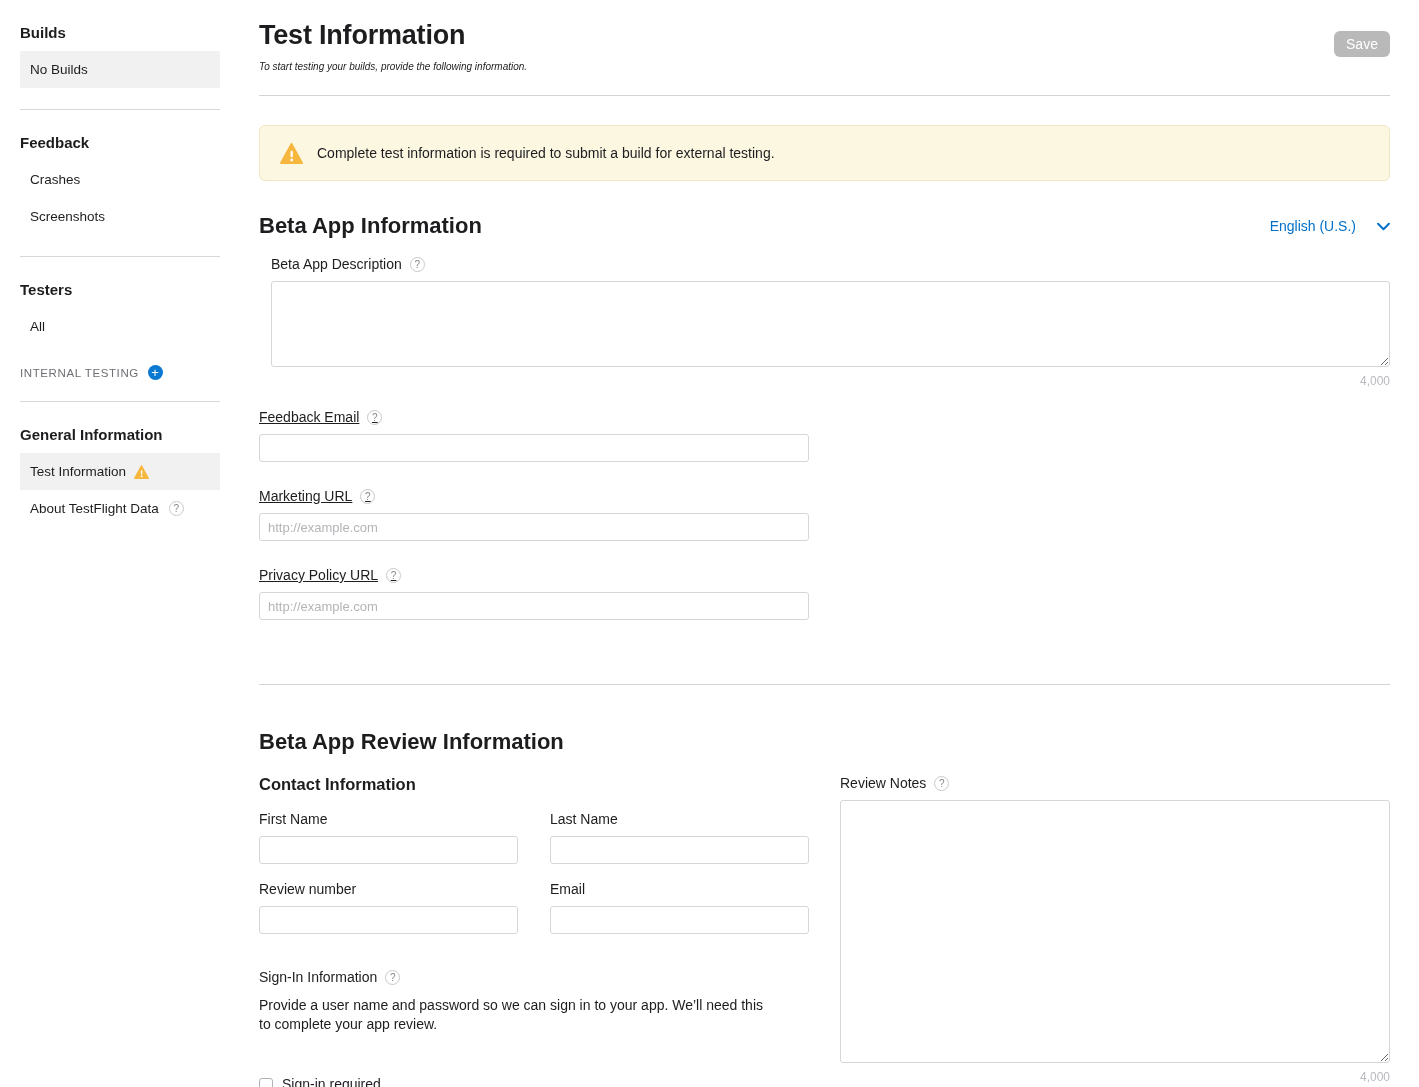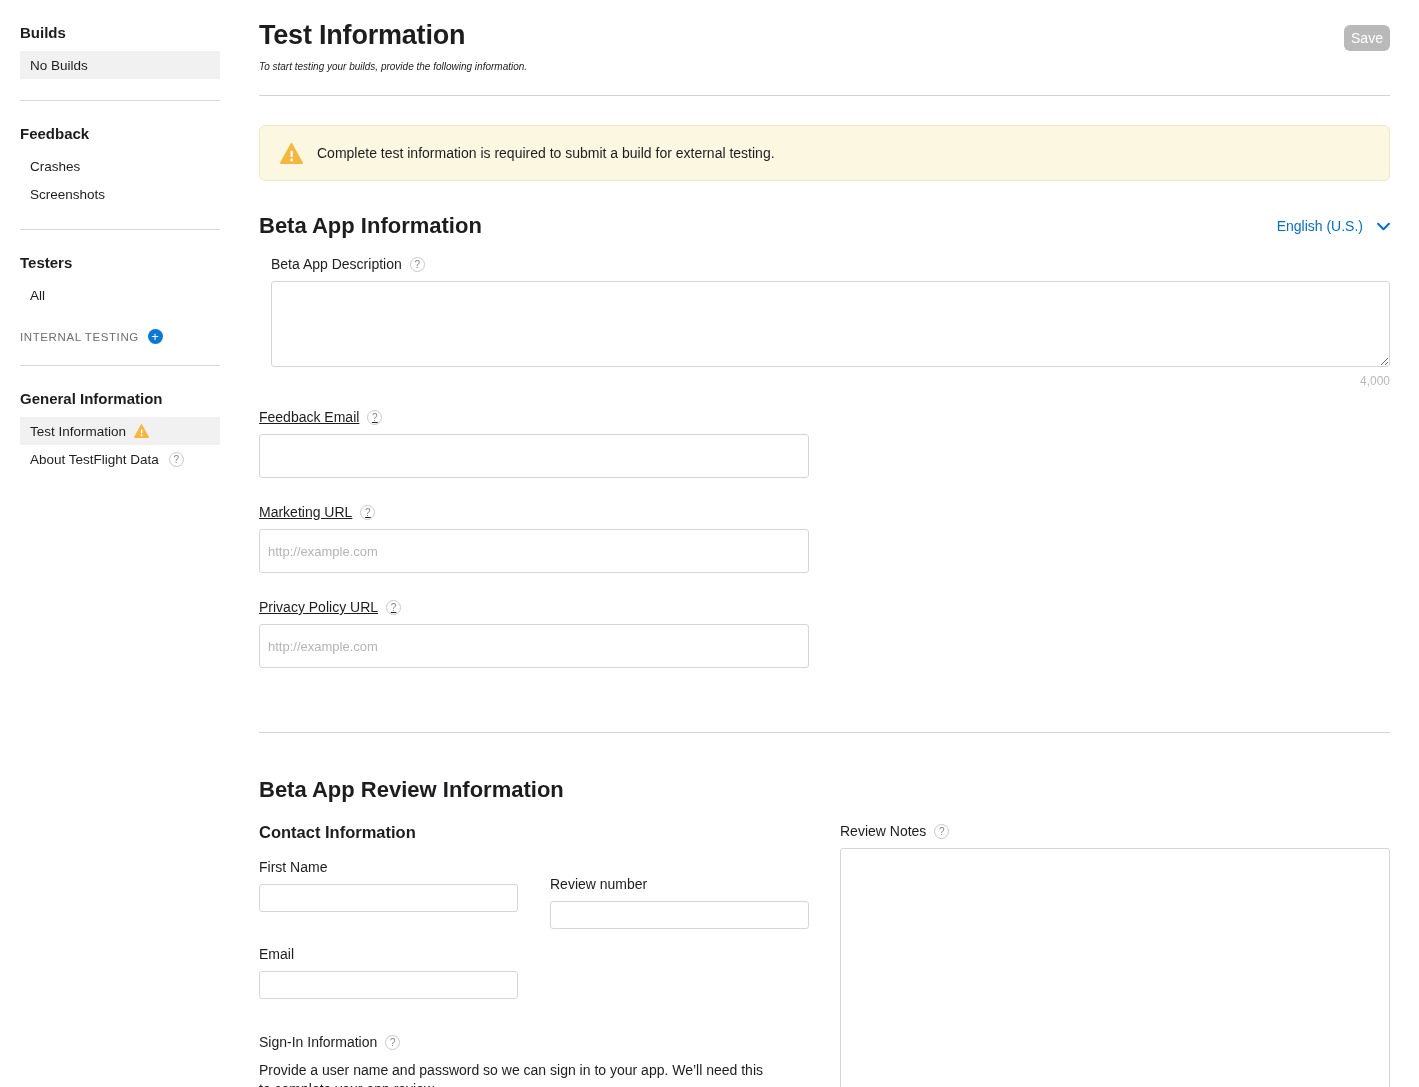--- a/index.html
+++ b/index.html
@@ -9,21 +9,21 @@
     background: #ffffff;
     color: #1d1d1f;
     position: relative;
     overflow: hidden;
   }
 
   
   .sidebar { position: absolute; left: 20px; top: 24px; width: 200px; }
   .sb-heading { font-size: 15px; font-weight: 700; color: #1d1d1f; margin-bottom: 10px; }
   .sb-item {
-    height: 28px; display: flex; align-items: center; gap: 8px;
+    height: 37px; display: flex; align-items: center; gap: 8px;
     padding: 12px 10px; font-size: 13.5px; color: #1d1d1f; cursor: pointer;
   }
   .sb-item.selected { background: #f1f1f1; }
   .sb-divider { border: none; border-top: 1px solid #d8d8d8; margin: 21px 0 24px 0; }
   .sb-sub {
     display: flex; align-items: center; gap: 9px;
     margin-top: 20px; padding-left: 0;
     font-size: 11.5px; letter-spacing: 0.6px; color: #6e6e73; font-weight: 400;
   }
   .plus-icon {
@@ -42,51 +42,51 @@
   }
   .warn-svg { flex: none; display: inline-block; vertical-align: middle; }
 
   
   .main { position: absolute; left: 259px; top: 20px; width: 1131px; }
 
   .header-row { display: flex; justify-content: space-between; align-items: flex-start; }
   .page-title { font-size: 27px; font-weight: 700; letter-spacing: -0.2px; }
   .page-subtitle { margin-top: 10px; font-size: 10px; color: #1d1d1f; font-style: italic; }
   .save-btn {
-    width: 46px; height: 26px; margin-top: 5px;
+    width: 56px; height: 26px; margin-top: 11px;
     background: #b9b9b9; color: #ffffff; border: none; border-radius: 6px;
     font-family: inherit; font-size: 14px; cursor: default;
   }
   .main-divider { border: none; border-top: 1px solid #d2d2d7; margin: 23px 0 0 0; }
 
   .banner {
     margin-top: 29px; height: 56px; border-radius: 6px;
     background: #fcf7e1; border: 1px solid #f0e8c6;
     display: flex; align-items: center; padding: 0 20px; gap: 14px;
   }
   .banner-text { font-size: 14px; color: #1d1d1f; }
 
   .section-head-row { margin-top: 32px; display: flex; justify-content: space-between; align-items: center; }
   .section-heading { font-size: 22px; font-weight: 700; }
-  .lang-select { display: flex; align-items: center; gap: 14px; color: #0070c9; font-size: 14px; cursor: pointer; }
+  .lang-select { display: flex; align-items: center; gap: 21px; color: #0070c9; font-size: 14px; cursor: pointer; }
 
   .field-label-row { display: flex; align-items: center; font-size: 14px; color: #1d1d1f; }
   .field { margin-top: 26px; text-decoration: underline; }
   .field .field-label-row { margin-bottom: 9px; }
 
   .desc-field { margin-top: 17px; padding-left: 12px; }
   .big-textarea {
     width: 100%; height: 86px; resize: both;
     border: 1px solid #d6d6d6; border-radius: 3px;
     font-family: inherit; font-size: 13px; padding: 8px; color: #1d1d1f;
   }
   .counter { margin-top: 3px; text-align: right; font-size: 12px; color: #b8b8bd; }
 
   .text-input {
-    width: 550px; height: 44px;
+    width: 550px; height: 28px;
     border: 1px solid #d6d6d6; border-radius: 3px;
     font-family: inherit; font-size: 13px; padding: 8px 8px; color: #1d1d1f;
   }
   .text-input::placeholder { color: #b4b4b9; }
 
   .divider2 { border: none; border-top: 1px solid #d2d2d7; margin: 64px 0 0 0; }
   .review-heading { margin-top: 44px; font-size: 22px; font-weight: 700; }
 
   .review-columns { margin-top: 20px; display: flex; gap: 31px; }
   .review-left { width: 550px; }
@@ -236,20 +236,26 @@
     <div class="review-left">
       <h3 class="contact-heading">Contact Information</h3>
 
       <div class="grid2">
         <div class="grid-cell" style="margin-top:0">
           <div class="field-label-row">
             <span>First Name</span>
           </div>
           <input type="text" class="grid-input" style="">
         </div>
+        <div class="grid-cell" style="margin-top:0">
+          <div class="field-label-row">
+            <span>Last Name</span>
+          </div>
+          <input type="text" class="grid-input" style="">
+        </div>
         <div class="grid-cell">
           <div class="field-label-row">
             <span>Review number</span>
           </div>
           <input type="text" class="grid-input" style="">
         </div>
         <div class="grid-cell">
           <div class="field-label-row">
             <span>Email</span>
           </div>

